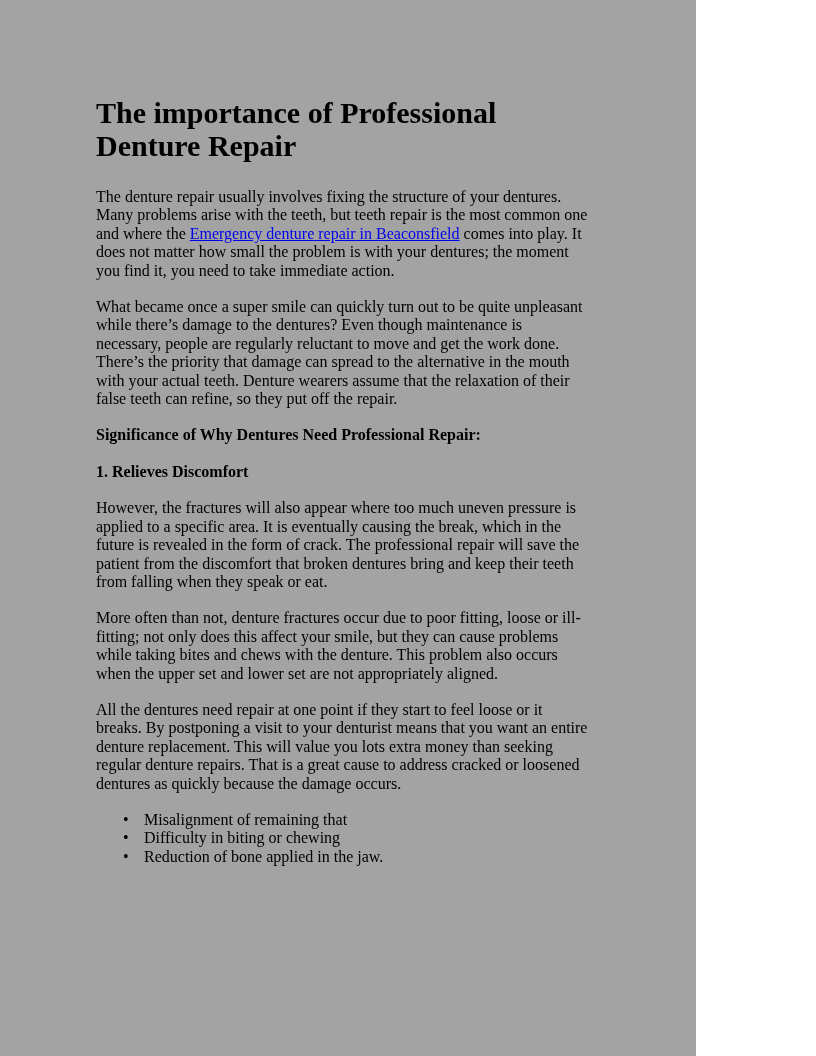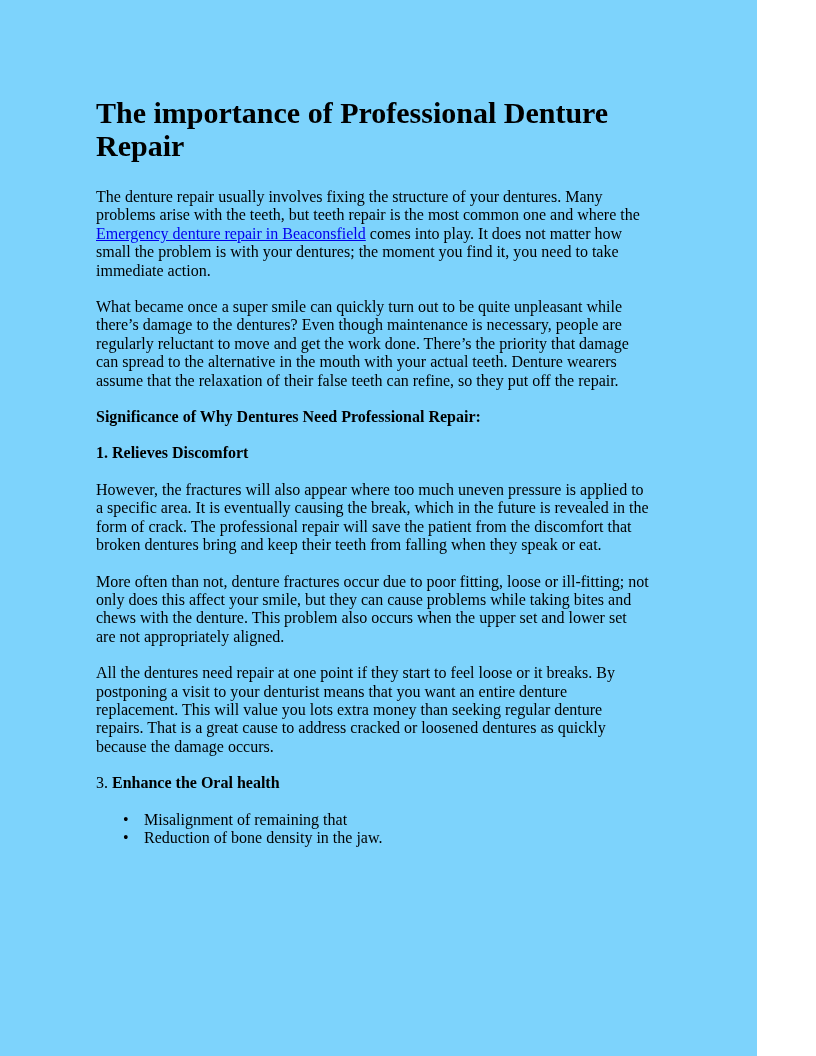--- a/index.html
+++ b/index.html
@@ -2,23 +2,23 @@
 <html><head>
 <meta charset="utf-8">
 <style>
   html, body {
     margin: 0;
     padding: 0;
     background: #ffffff;
   }
   .page {
     position: relative;
-    width: 757px;
+    width: 696px;
     height: 1056px;
-    background: #7dd3fc;
+    background: #a3a3a3;
     box-sizing: border-box;
     padding: 96px 96px 16px 96px;
     font-family: "Liberation Serif", "DejaVu Serif", serif;
     font-size: 16px;
     line-height: 18.4px;
     color: #000000;
     overflow: hidden;
   }
   h1.doc-title {
     font-size: 30px;
@@ -70,21 +70,21 @@
 
   <p class="bold">1. Relieves Discomfort</p>
 
   <p>However, the fractures will also appear where too much uneven pressure is applied to a specific area. It is eventually causing the break, which in the future is revealed in the form of crack. The professional repair will save the patient from the discomfort that broken dentures bring and keep their teeth from falling when they speak or eat.</p>
 
   <p>More often than not, denture fractures occur due to poor fitting, loose or ill-fitting; not only does this affect your smile, but they can cause problems while taking bites and chews with the denture. This problem also occurs when the upper set and lower set are not appropriately aligned.</p>
 
 
   <p>All the dentures need repair at one point if they start to feel loose or it breaks. By postponing a visit to your denturist means that you want an entire denture replacement. This will value you lots extra money than seeking regular denture repairs. That is a great cause to address cracked or loosened dentures as quickly because the damage occurs.</p>
 
-  <p><span>3. </span><b>Enhance the Oral health</b></p>
 
 
   <ul class="doc-list">
     <li>Misalignment of remaining that</li>
-    <li>Reduction of bone density in the jaw.</li>
+    <li>Difficulty in biting or chewing</li>
+    <li>Reduction of bone applied in the jaw.</li>
   </ul>
 
 </div>
 
 </body></html>

